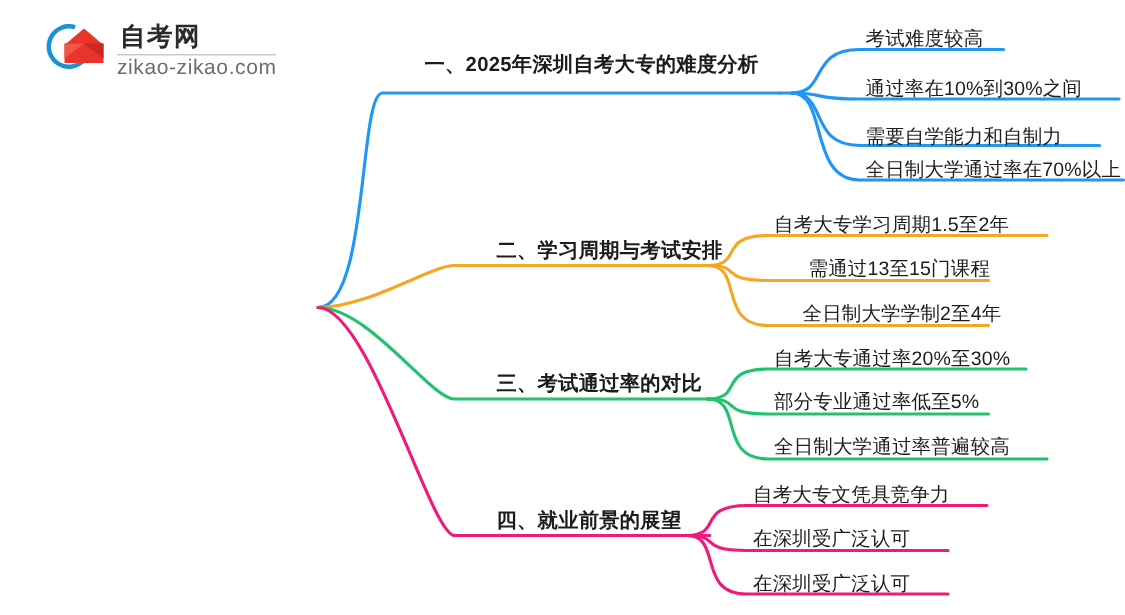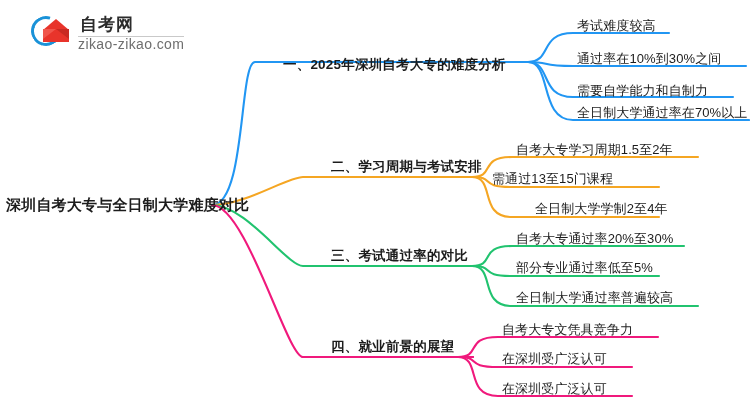--- a/index.html
+++ b/index.html
@@ -174,31 +174,30 @@
       <path d="M 472 266 C 496 266, 478 246, 512 246 L 684 246" stroke="#21c36f"></path>
       <path d="M 472 266 C 496 266, 478 276, 512 276 L 659 276" stroke="#21c36f"></path>
       <path d="M 472 266 C 496 266, 478 306, 512 306 L 698 306" stroke="#21c36f"></path>
       <path d="M 212 205 C 246 205, 287 357, 303 357 L 473 357" stroke="#f0197c"></path>
       <path d="M 473 357 L 458 357" stroke="#f0197c"></path>
       <path d="M 458 357 C 482 357, 464 337, 498 337 L 658 337" stroke="#f0197c"></path>
       <path d="M 458 357 C 482 357, 464 367, 498 367 L 632 367" stroke="#f0197c"></path>
       <path d="M 458 357 C 482 357, 464 396, 498 396 L 632 396" stroke="#f0197c"></path>
     </svg>
 
-  <div class="node-label" id="root-node">深圳自考大专与全日制大学难度对比</div>
 
   <div id="labels">
-      <div class="node-label branch-label" style="left: 283px; top: 58px; color: rgb(28, 28, 28);">一、2025年深圳自考大专的难度分析</div>
+      <div class="node-label branch-label" style="left: 283px; top: 36px; color: rgb(28, 28, 28);">一、2025年深圳自考大专的难度分析</div>
       <div class="node-label leaf-label" style="left: 577px; top: 19px;">考试难度较高</div>
       <div class="node-label leaf-label" style="left: 577px; top: 52px;">通过率在10%到30%之间</div>
       <div class="node-label leaf-label" style="left: 577px; top: 84px;">需要自学能力和自制力</div>
       <div class="node-label leaf-label" style="left: 577px; top: 106px;">全日制大学通过率在70%以上</div>
       <div class="node-label branch-label" style="left: 331px; top: 160px; color: rgb(28, 28, 28); text-align: right;">二、学习周期与考试安排</div>
       <div class="node-label leaf-label" style="left: 516px; top: 143px;">自考大专学习周期1.5至2年</div>
-      <div class="node-label leaf-label" style="left: 492px; top: 172px;">需通过13至15门课程</div>
+      <div class="node-label leaf-label" style="left: 539px; top: 172px;">需通过13至15门课程</div>
       <div class="node-label leaf-label" style="left: 516px; top: 202px; margin-left: 19px;">全日制大学学制2至4年</div>
       <div class="node-label branch-label" style="left: 331px; top: 249px; color: rgb(28, 28, 28);">三、考试通过率的对比</div>
       <div class="node-label leaf-label" style="left: 516px; top: 232px;">自考大专通过率20%至30%</div>
       <div class="node-label leaf-label" style="left: 516px; top: 261px;">部分专业通过率低至5%</div>
       <div class="node-label leaf-label" style="left: 516px; top: 291px;">全日制大学通过率普遍较高</div>
       <div class="node-label branch-label" style="left: 331px; top: 340px; color: rgb(28, 28, 28);">四、就业前景的展望</div>
       <div class="node-label leaf-label" style="left: 502px; top: 323px;">自考大专文凭具竞争力</div>
       <div class="node-label leaf-label" style="left: 502px; top: 352px;">在深圳受广泛认可</div>
       <div class="node-label leaf-label" style="left: 502px; top: 382px;">在深圳受广泛认可</div>
     </div>

